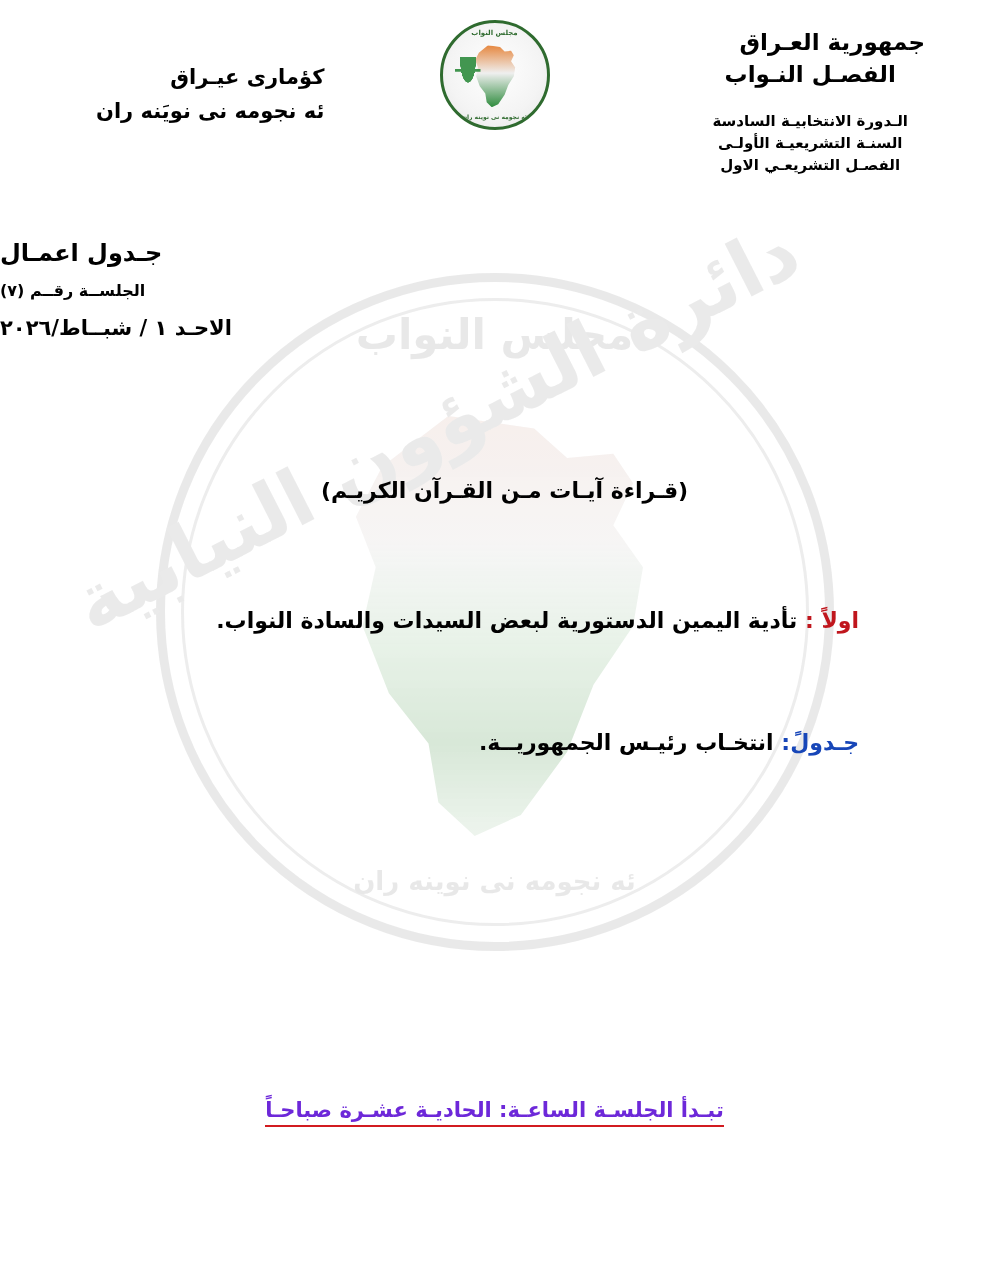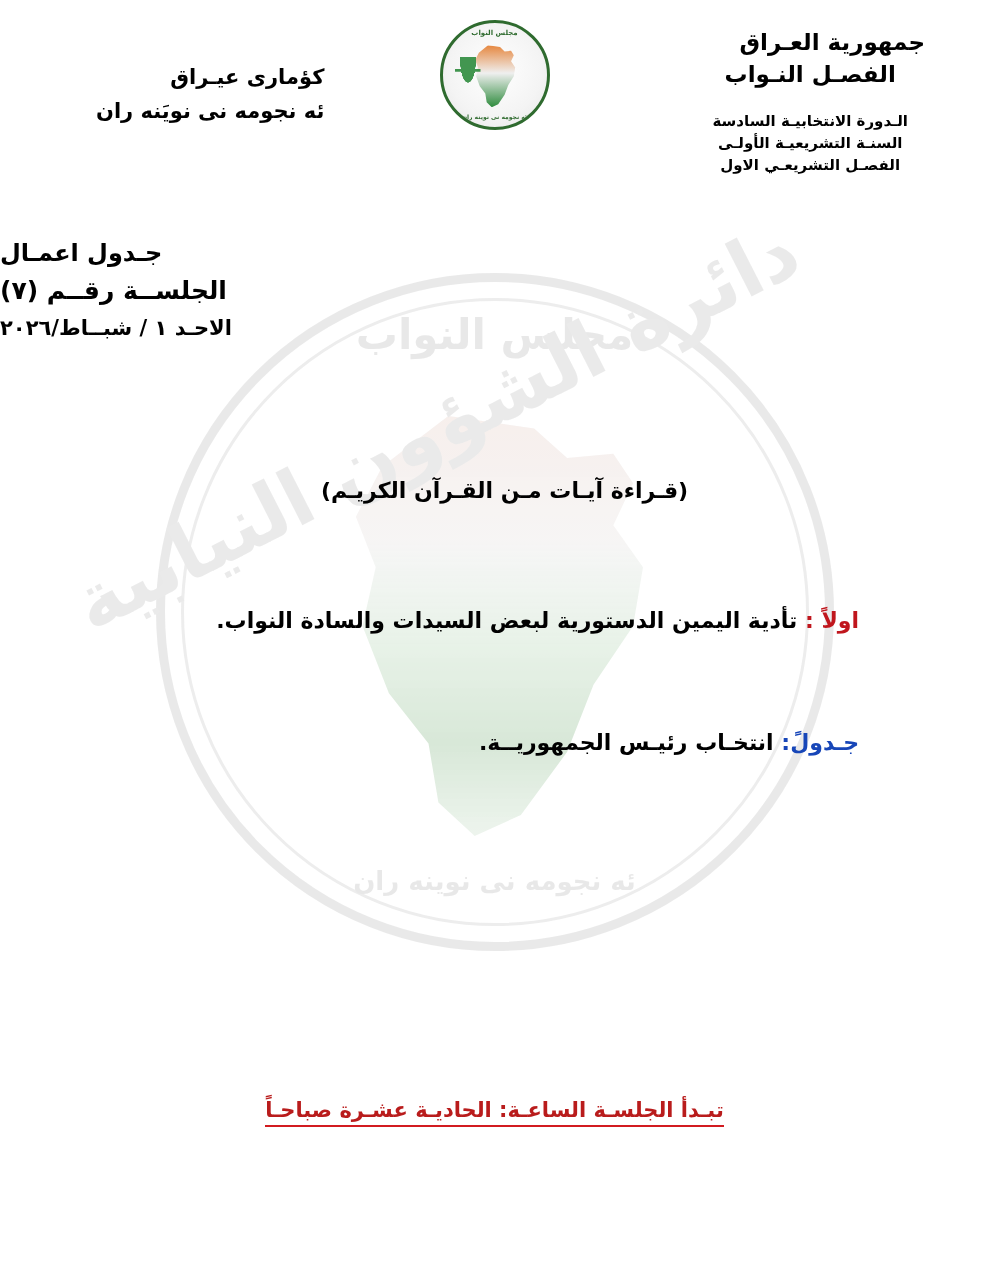--- a/index.html
+++ b/index.html
@@ -216,21 +216,21 @@
     font-weight: bold;
     direction: rtl;
   }
   .title-block .t1 {
     font-size: 24px;
     line-height: 38px;
     letter-spacing: 1px;
     padding-right: 30px;
   }
   .title-block .t2 {
-    font-size: 25px;
+    font-size: 16px;
     line-height: 38px;
     letter-spacing: 1px;
     padding-right: 20px;
   }
   .title-block .t3 {
     font-size: 21px;
     line-height: 36px;
     letter-spacing: 1px;
     padding-right: 4px;
   }
@@ -262,21 +262,21 @@
   .footer {
     position: absolute;
     left: 0;
     right: 0;
     top: 1098px;
     text-align: center;
     direction: rtl;
   }
   .footer .note {
     display: inline-block;
-    color: #b91c1c;
+    color: #6d28d9;
     font-weight: bold;
     font-size: 21px;
     border-bottom: 2px solid #d21b20;
     padding-bottom: 3px;
     letter-spacing: 0.5px;
   }
 </style>
 </head>
 <body>
 

